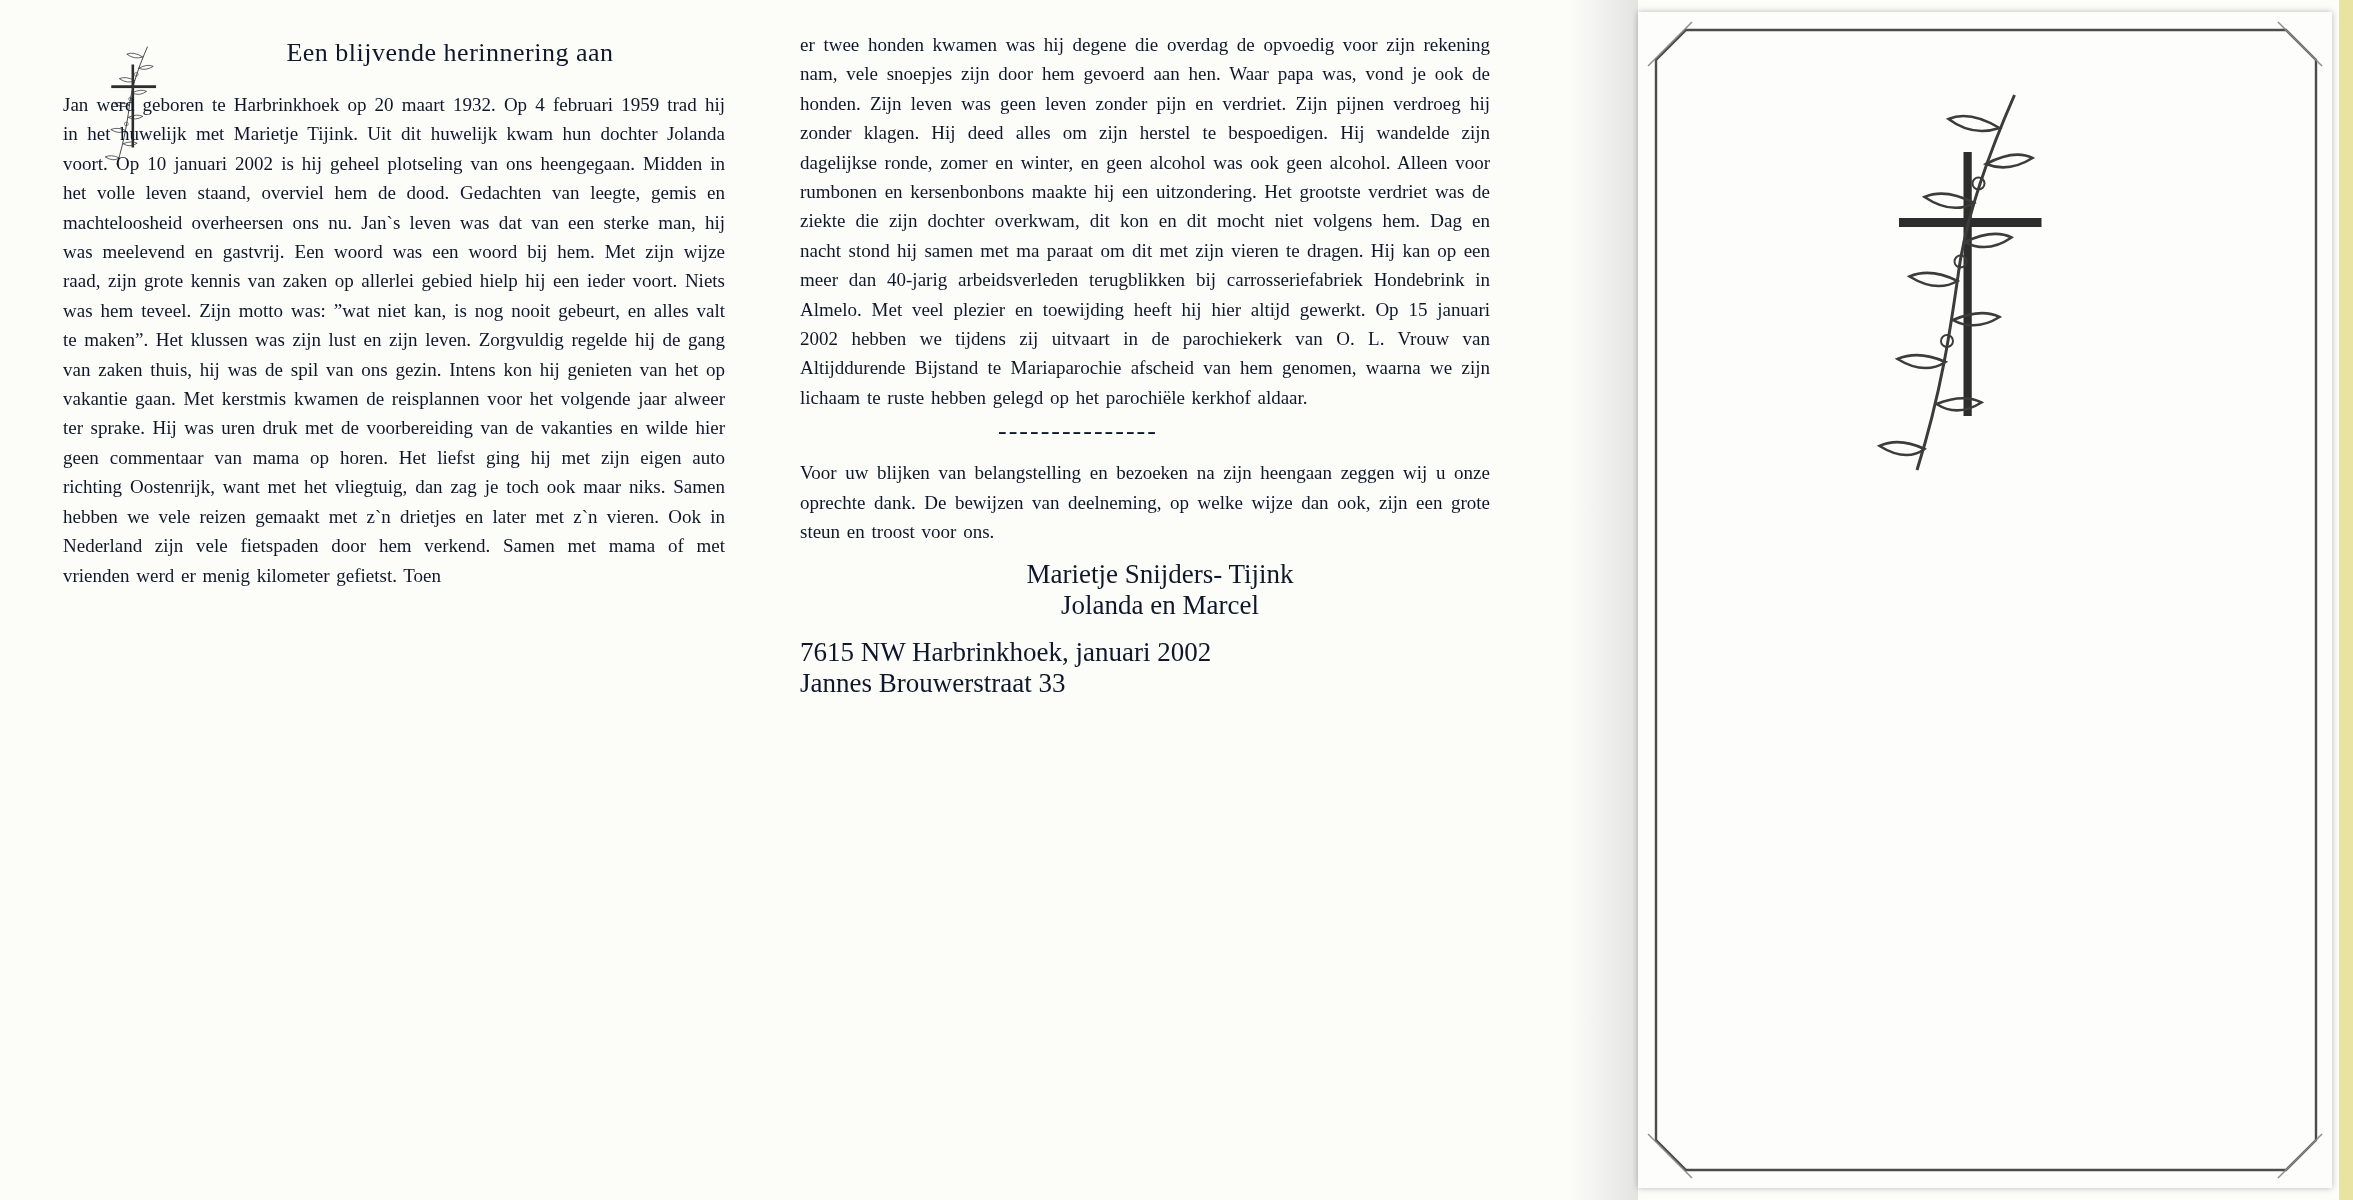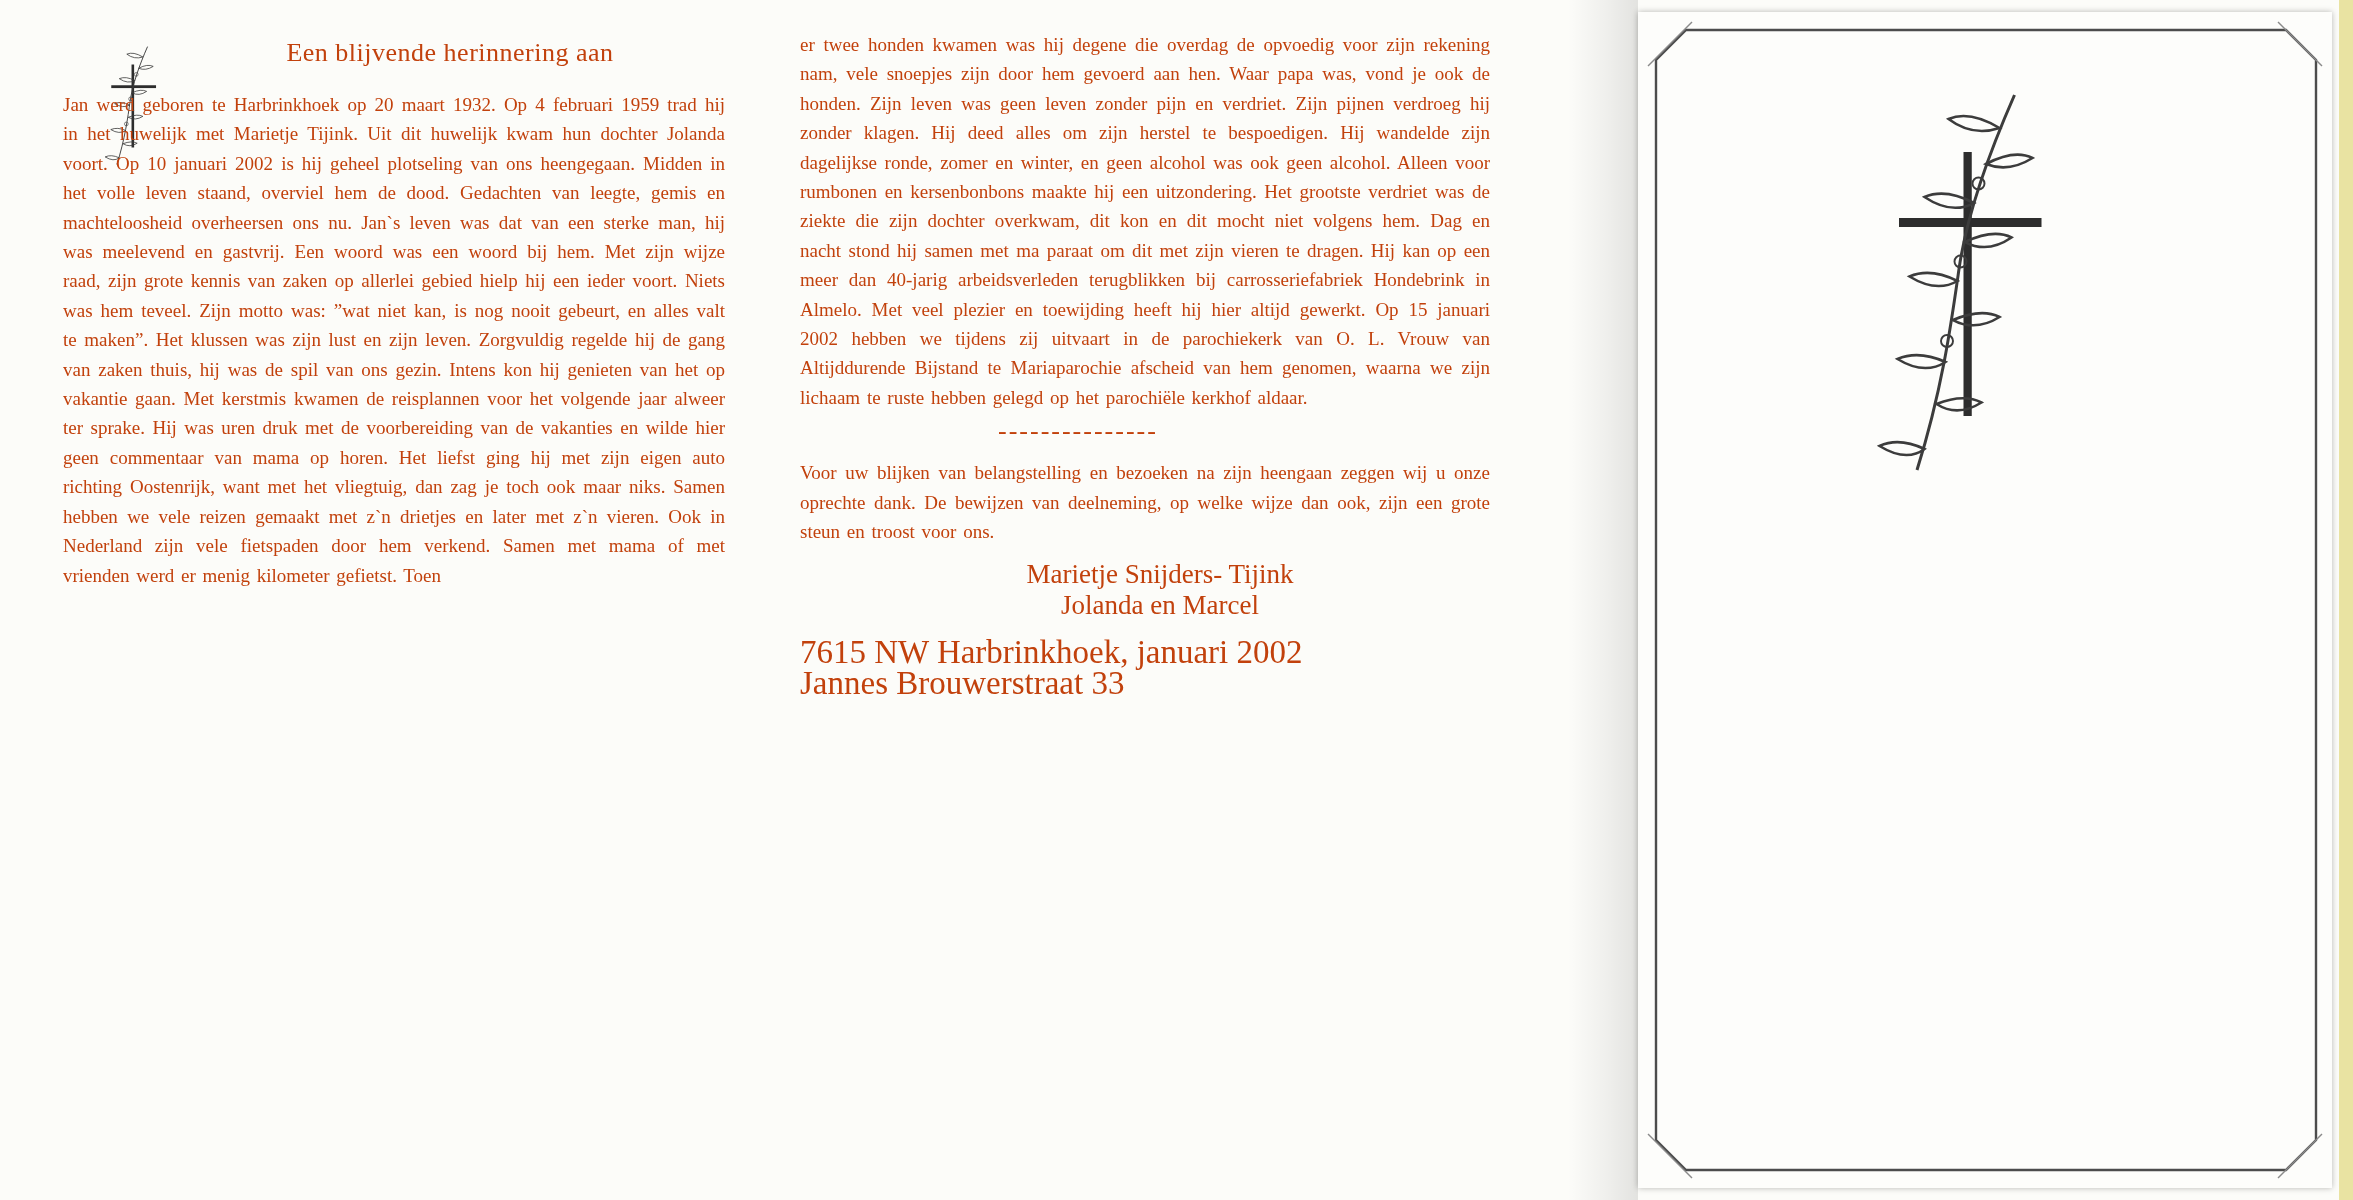--- a/index.html
+++ b/index.html
@@ -1,21 +1,21 @@
 <!DOCTYPE html>
 <html><head>
 <meta charset="utf-8">
 <style>
   html,body { margin:0; padding:0; background:#e8e8e4; }
   .page {
     position:relative;
     width:2353px; height:1200px;
     background:#fcfcf9;
     font-family:"Liberation Serif", serif;
-    color:#c2410c;
+    color:#0f172a;
     overflow:hidden;
   }
 
   
   .col-left  { position:absolute; left:63px;  top:38px; width:662px; }
   .col-mid   { position:absolute; left:800px; top:30px; width:690px; }
 
   .title-block { margin-left:112px; text-align:center; }
   .header-line { font-size:26px; letter-spacing:.5px; }
   .deceased-name { font-size:43px; margin-top:24px; letter-spacing:1px; }
@@ -29,21 +29,21 @@
   .col-left .body-text { margin-top:22px; }
 
   .divider-dashes {
     font-size:26px;
     letter-spacing:2px;
     padding-left:198px;
     margin-top:4px;
   }
   .thanks-text { margin-top:12px; }
   .signature-block { margin-top:12px; text-align:center; font-size:27px; line-height:31px; padding-left:30px; }
-  .address-block { margin-top:16px; font-size:33px; line-height:31px; }
+  .address-block { margin-top:16px; font-size:27px; line-height:31px; }
 
   
   .cross-small {
     position:absolute; left:84px; top:40px;
     width:96px; height:132px;
   }
 
   
   .cover {
     position:absolute; left:1638px; top:12px;

